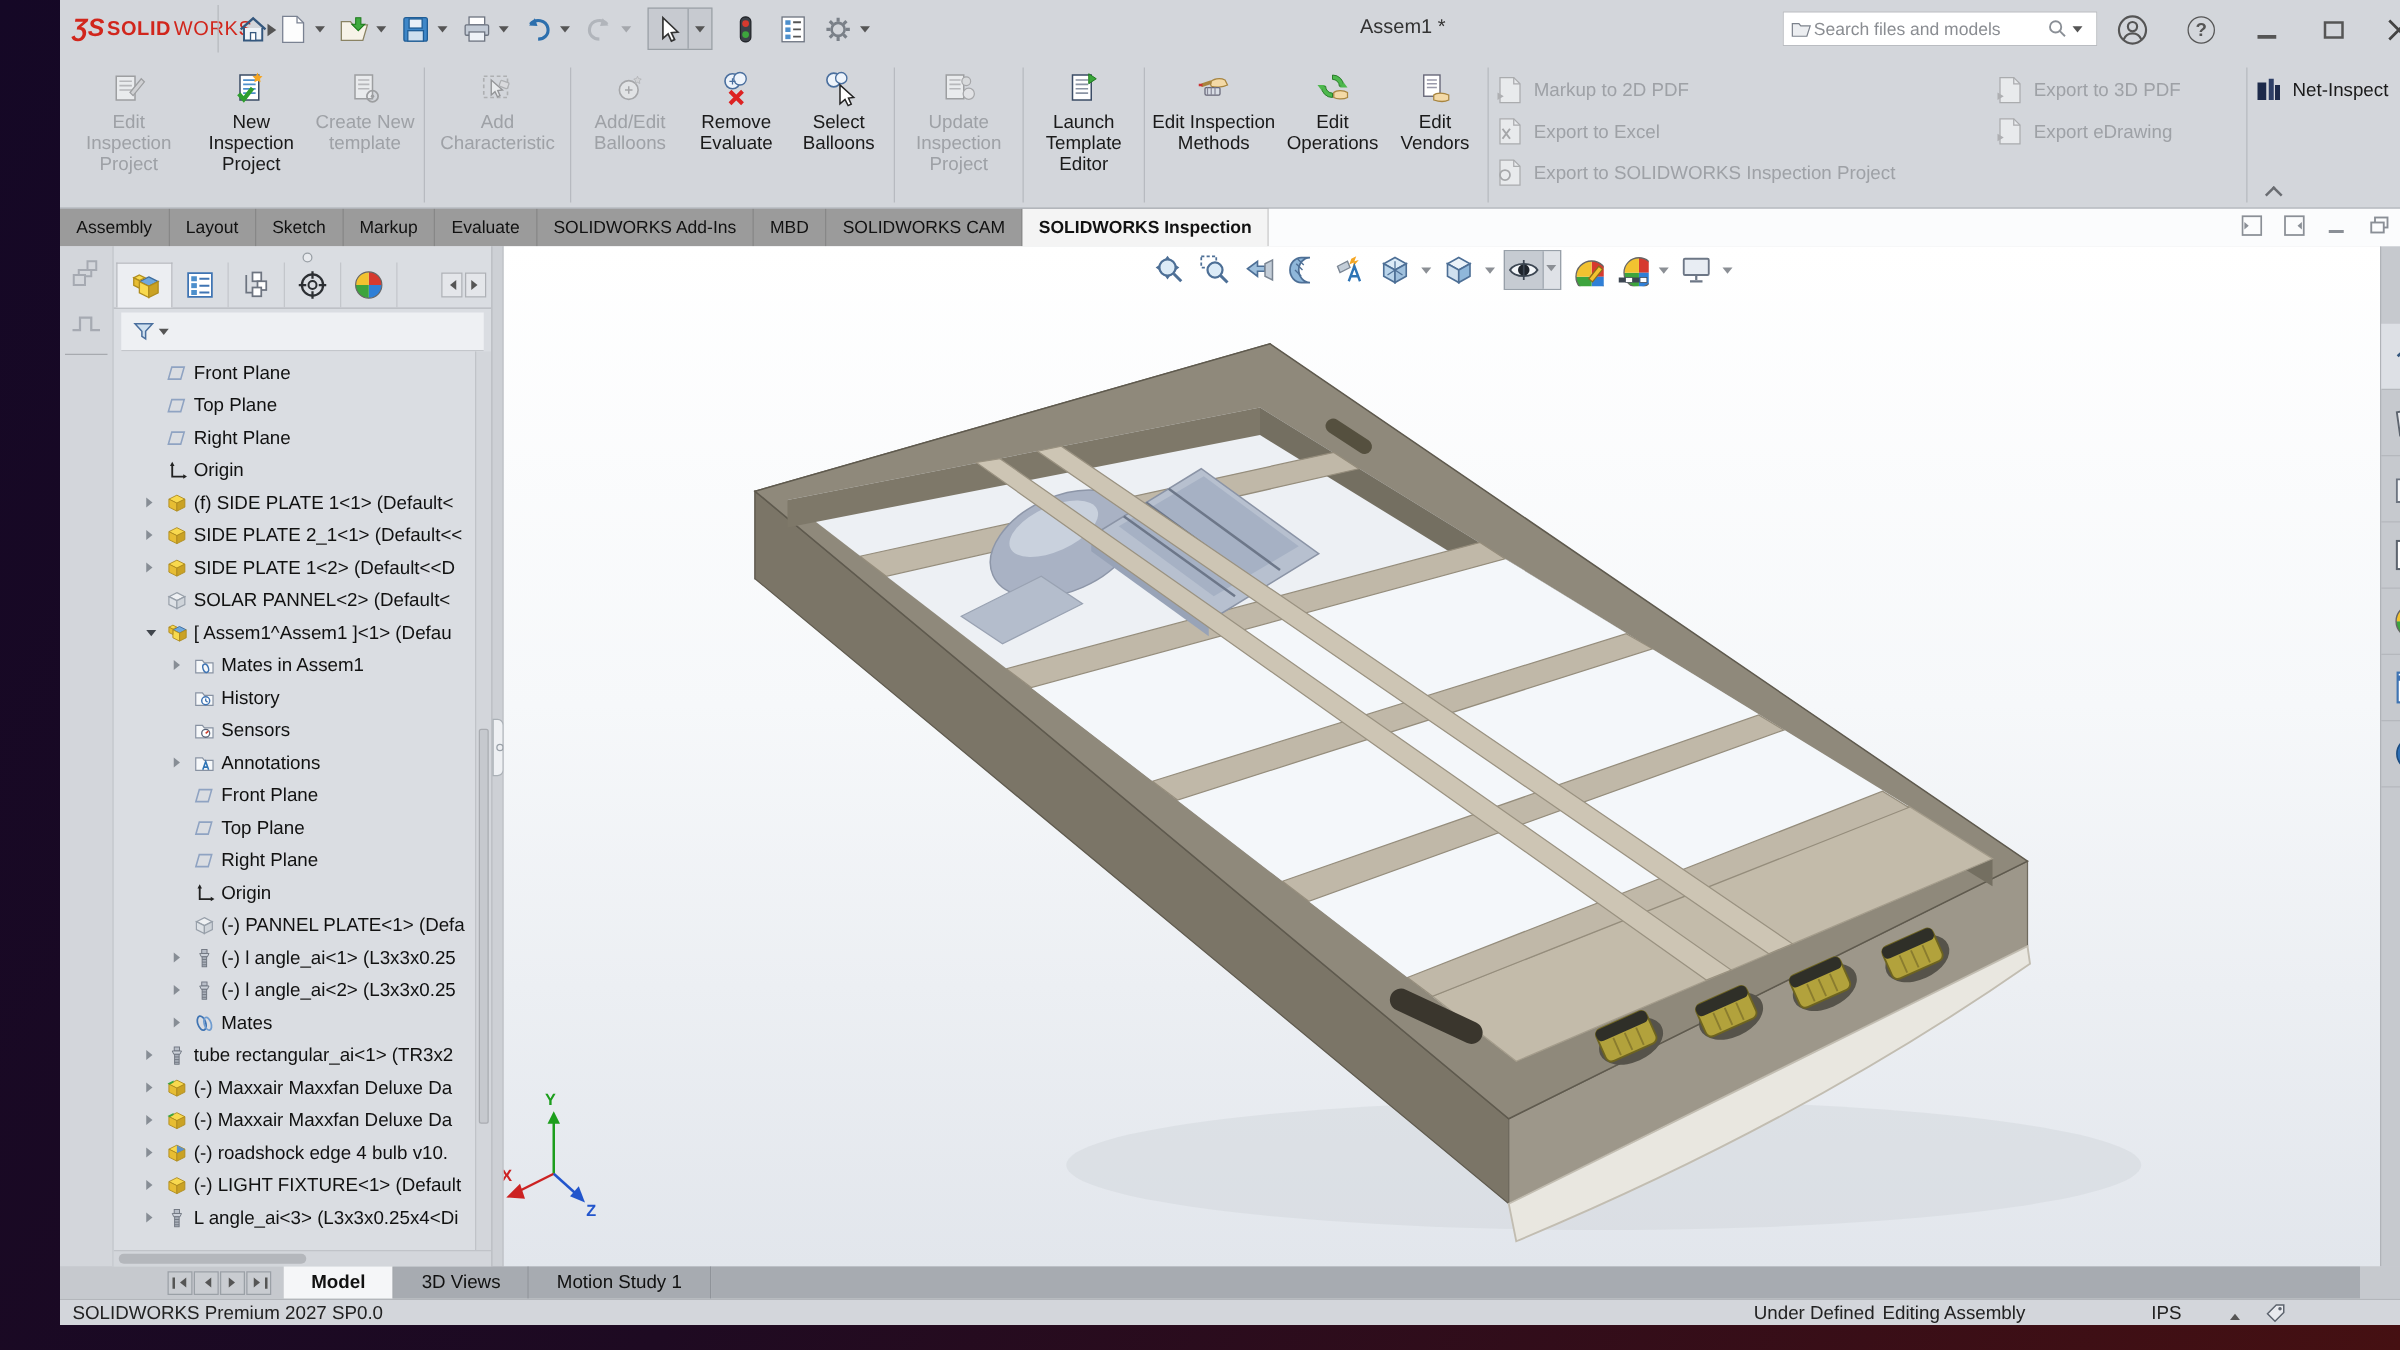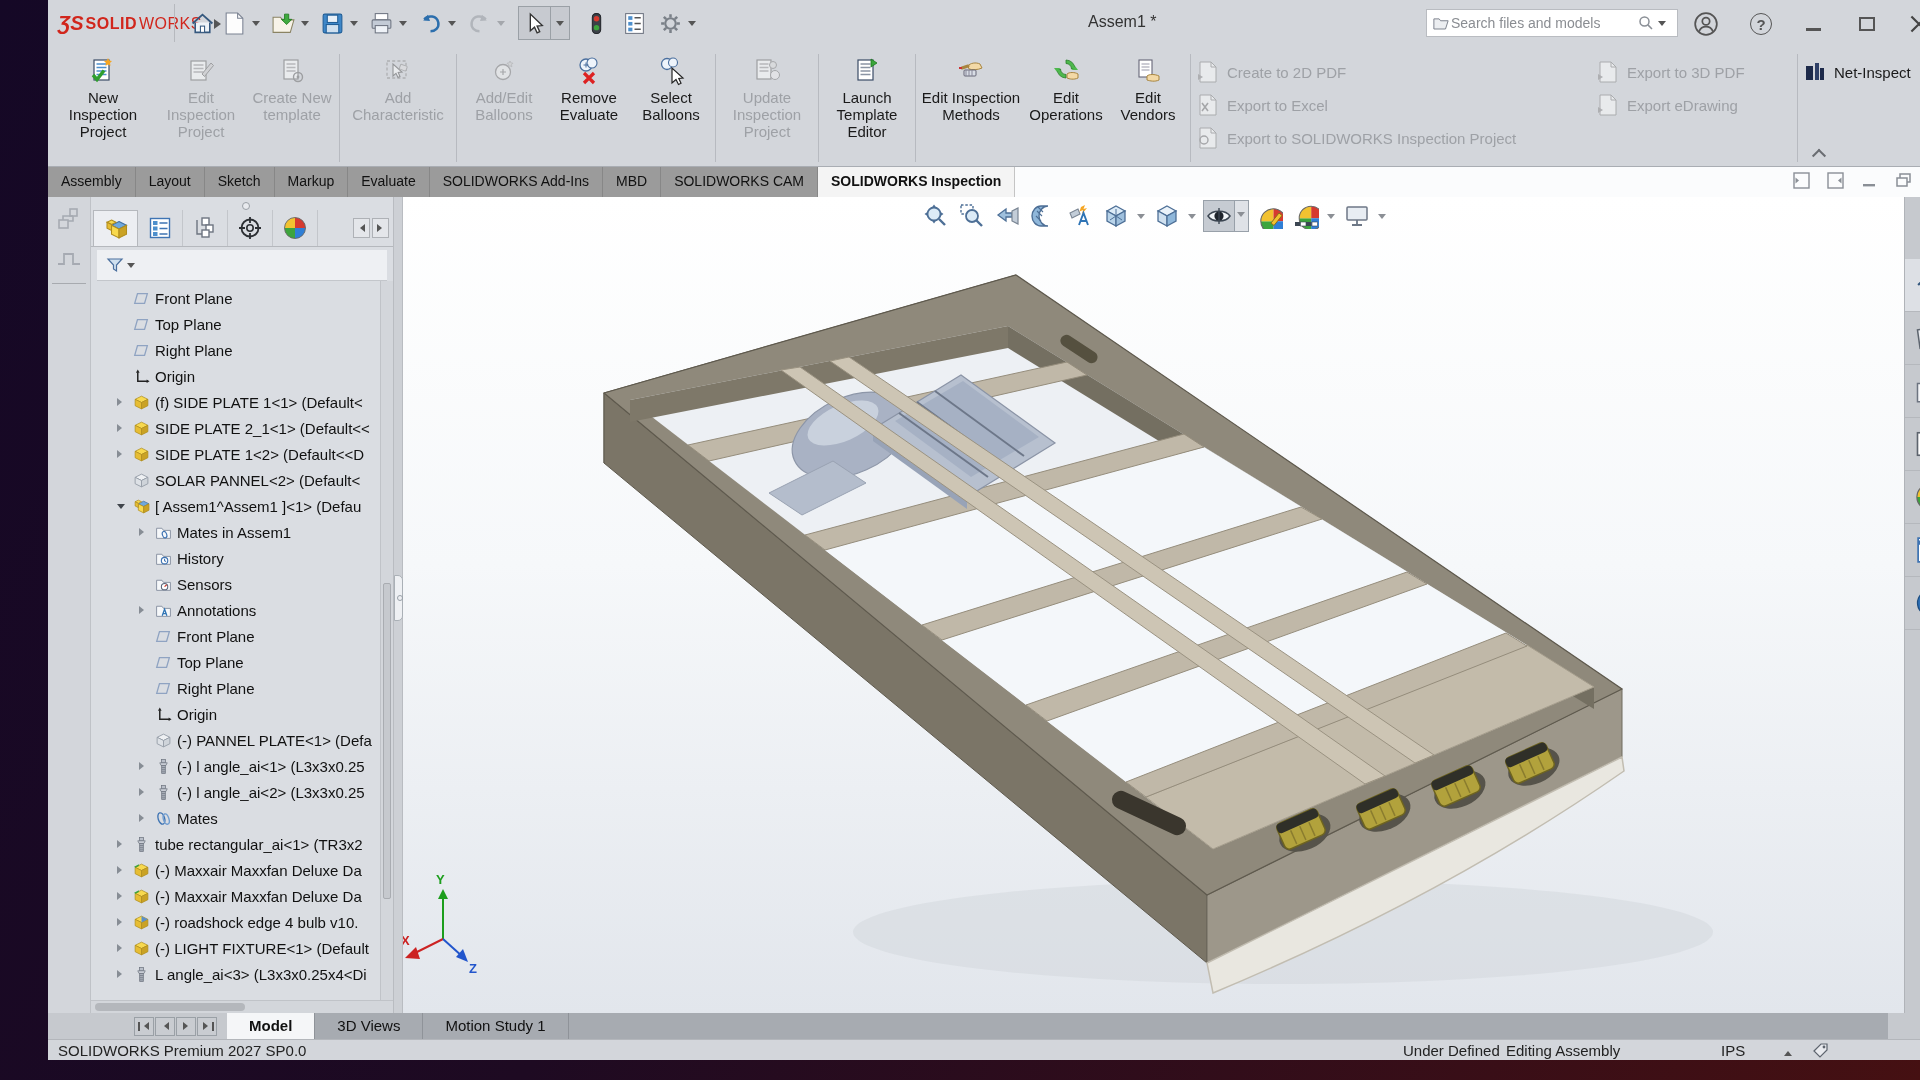--- a/index.html
+++ b/index.html
@@ -357,40 +357,40 @@
         <span class="t-max-glyph"></span>
       </span>
     <span class="t-ico" style="left:1858px">
         <svg viewBox="0 0 24 24">
           <path d="M5 5 L19 19 M19 5 L5 19" stroke="#444" stroke-width="2"></path>
         </svg>
       </span>
   </div>
 
   <div class="ribbon">
+    <div class="rbtn dis" style="width:98px">
+      <span class="ricon">
+          <svg viewBox="0 0 30 30">
+            <rect x="5" y="5" width="15" height="19" fill="#fff" stroke="#667" stroke-width="1.2"></rect>
+            <path d="M7.5 9 h10 M7.5 12.5 h10 M7.5 16 h10" stroke="#99a" stroke-width="1.3"></path>
+            <path d="M16 18 L25 7 L27.5 9.5 L18.5 20.5 z" fill="#ccc" stroke="#667"></path>
+          </svg>
+        </span>
+      <span class="rlabel">Edit Inspection Project</span>
+    </div>
     <div class="rbtn" style="width:98px">
       <span class="ricon">
           <svg viewBox="0 0 30 30">
             <rect x="6" y="4" width="15" height="20" fill="#fff" stroke="#3b4c66" stroke-width="1.2"></rect>
             <path d="M8.5 8 h10 M8.5 11.5 h10 M8.5 15 h10 M8.5 18.5 h10" stroke="#4d8fcc" stroke-width="1.4"></path>
             <path d="M20 2 l1.2 2.6 2.8.4 -2 2 .5 2.8 -2.5-1.3 -2.5 1.3 .5-2.8 -2-2 2.8-.4 z" fill="#f5a623"></path>
             <path d="M5 19 l4 4.5 7-9" fill="none" stroke="#2e9e2e" stroke-width="3.4"></path>
           </svg>
         </span>
       <span class="rlabel">New Inspection Project</span>
-    </div>
-    <div class="rbtn dis" style="width:98px">
-      <span class="ricon">
-          <svg viewBox="0 0 30 30">
-            <rect x="5" y="5" width="15" height="19" fill="#fff" stroke="#667" stroke-width="1.2"></rect>
-            <path d="M7.5 9 h10 M7.5 12.5 h10 M7.5 16 h10" stroke="#99a" stroke-width="1.3"></path>
-            <path d="M16 18 L25 7 L27.5 9.5 L18.5 20.5 z" fill="#ccc" stroke="#667"></path>
-          </svg>
-        </span>
-      <span class="rlabel">Edit Inspection Project</span>
     </div>
     <div class="rbtn dis" style="width:84px">
       <span class="ricon">
           <svg viewBox="0 0 30 30">
             <rect x="7" y="4" width="14" height="19" fill="#fff" stroke="#667" stroke-width="1.2"></rect>
             <path d="M9.5 8 h9 M9.5 11.5 h9 M9.5 15 h9" stroke="#99a" stroke-width="1.3"></path>
             <circle cx="21" cy="21" r="4.5" fill="none" stroke="#667" stroke-width="1.4"></circle>
             <circle cx="21" cy="21" r="1.4" fill="#667"></circle>
           </svg>
         </span>
@@ -497,21 +497,21 @@
         </span>
       <span class="rlabel">Edit Vendors</span>
     </div>
     <div class="vsep"></div>
     <div class="rexp-col" style="width:400px">
       <div class="rexp">
           <svg viewBox="0 0 24 24">
             <use href="#i-sheet"></use>
             <path d="M2 14 l5 3 -5 3 z" fill="#888"></path>
           </svg>
-          <span>Create to 2D PDF</span>
+          <span>Markup to 2D PDF</span>
         </div>
       <div class="rexp">
           <svg viewBox="0 0 24 24">
             <use href="#i-sheet"></use>
             <path d="M6 10 l6 8 M12 10 l-6 8" stroke="#777" stroke-width="1.6"></path>
           </svg>
           <span>Export to Excel</span>
         </div>
       <div class="rexp">
           <svg viewBox="0 0 24 24">

